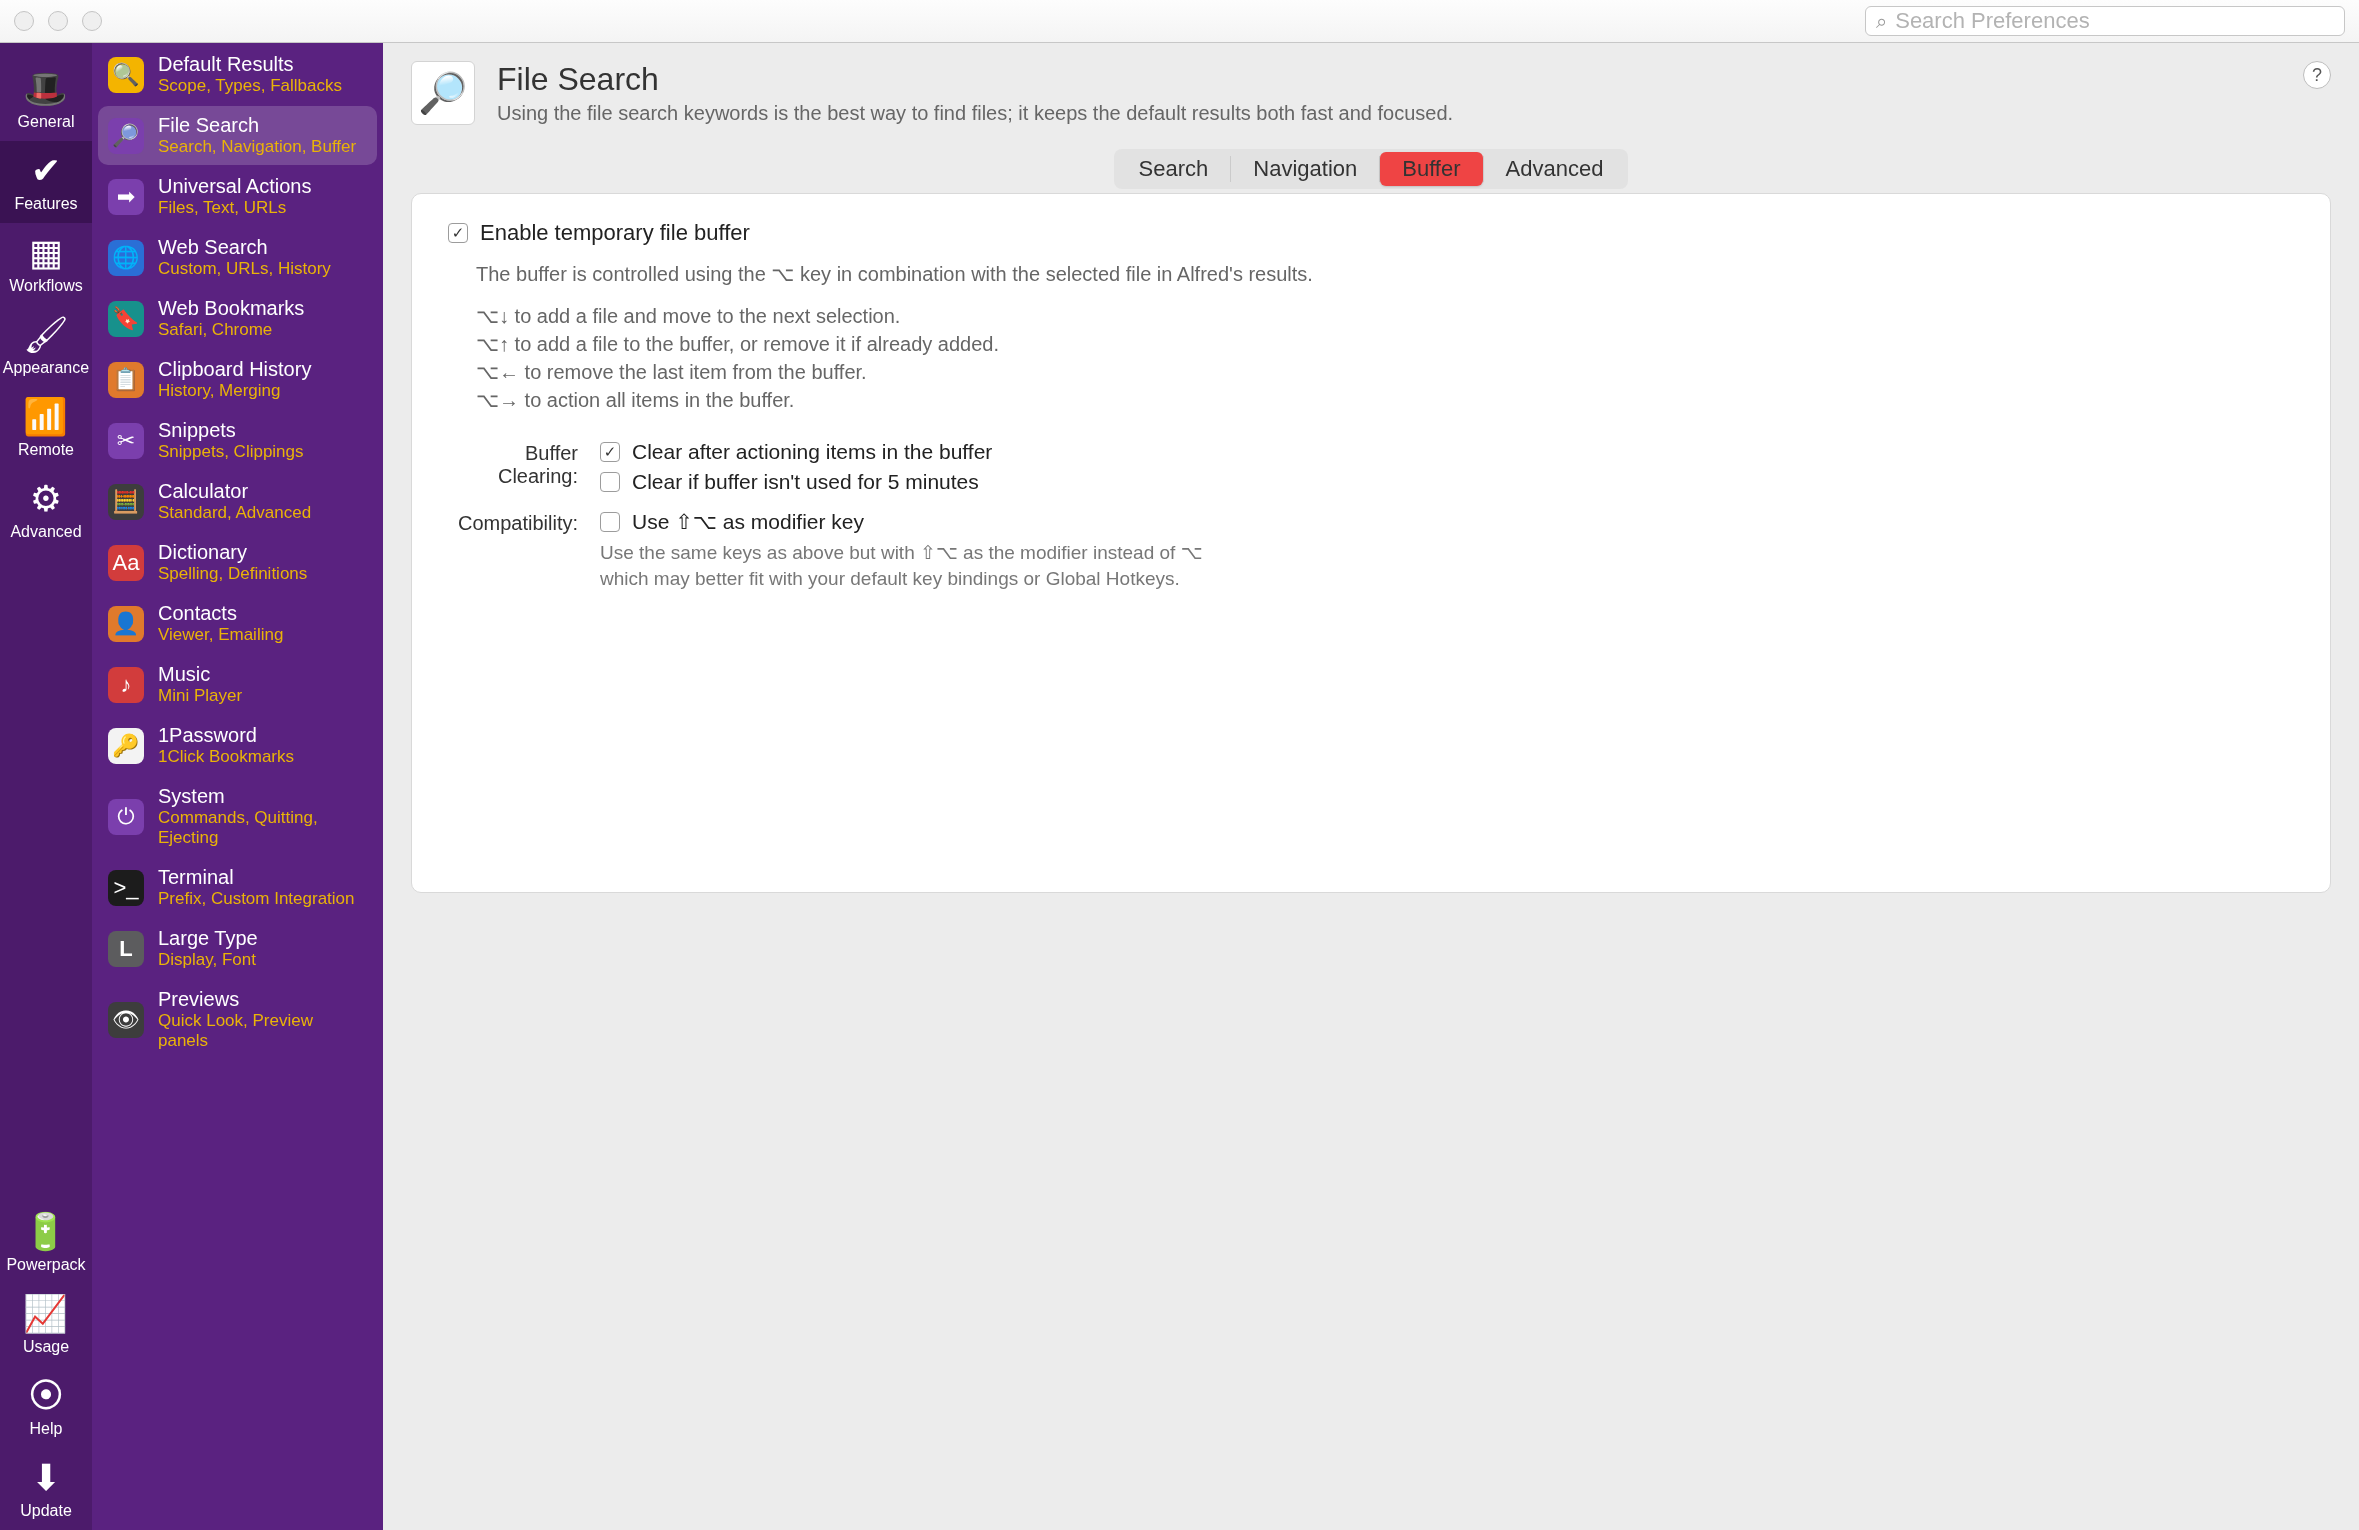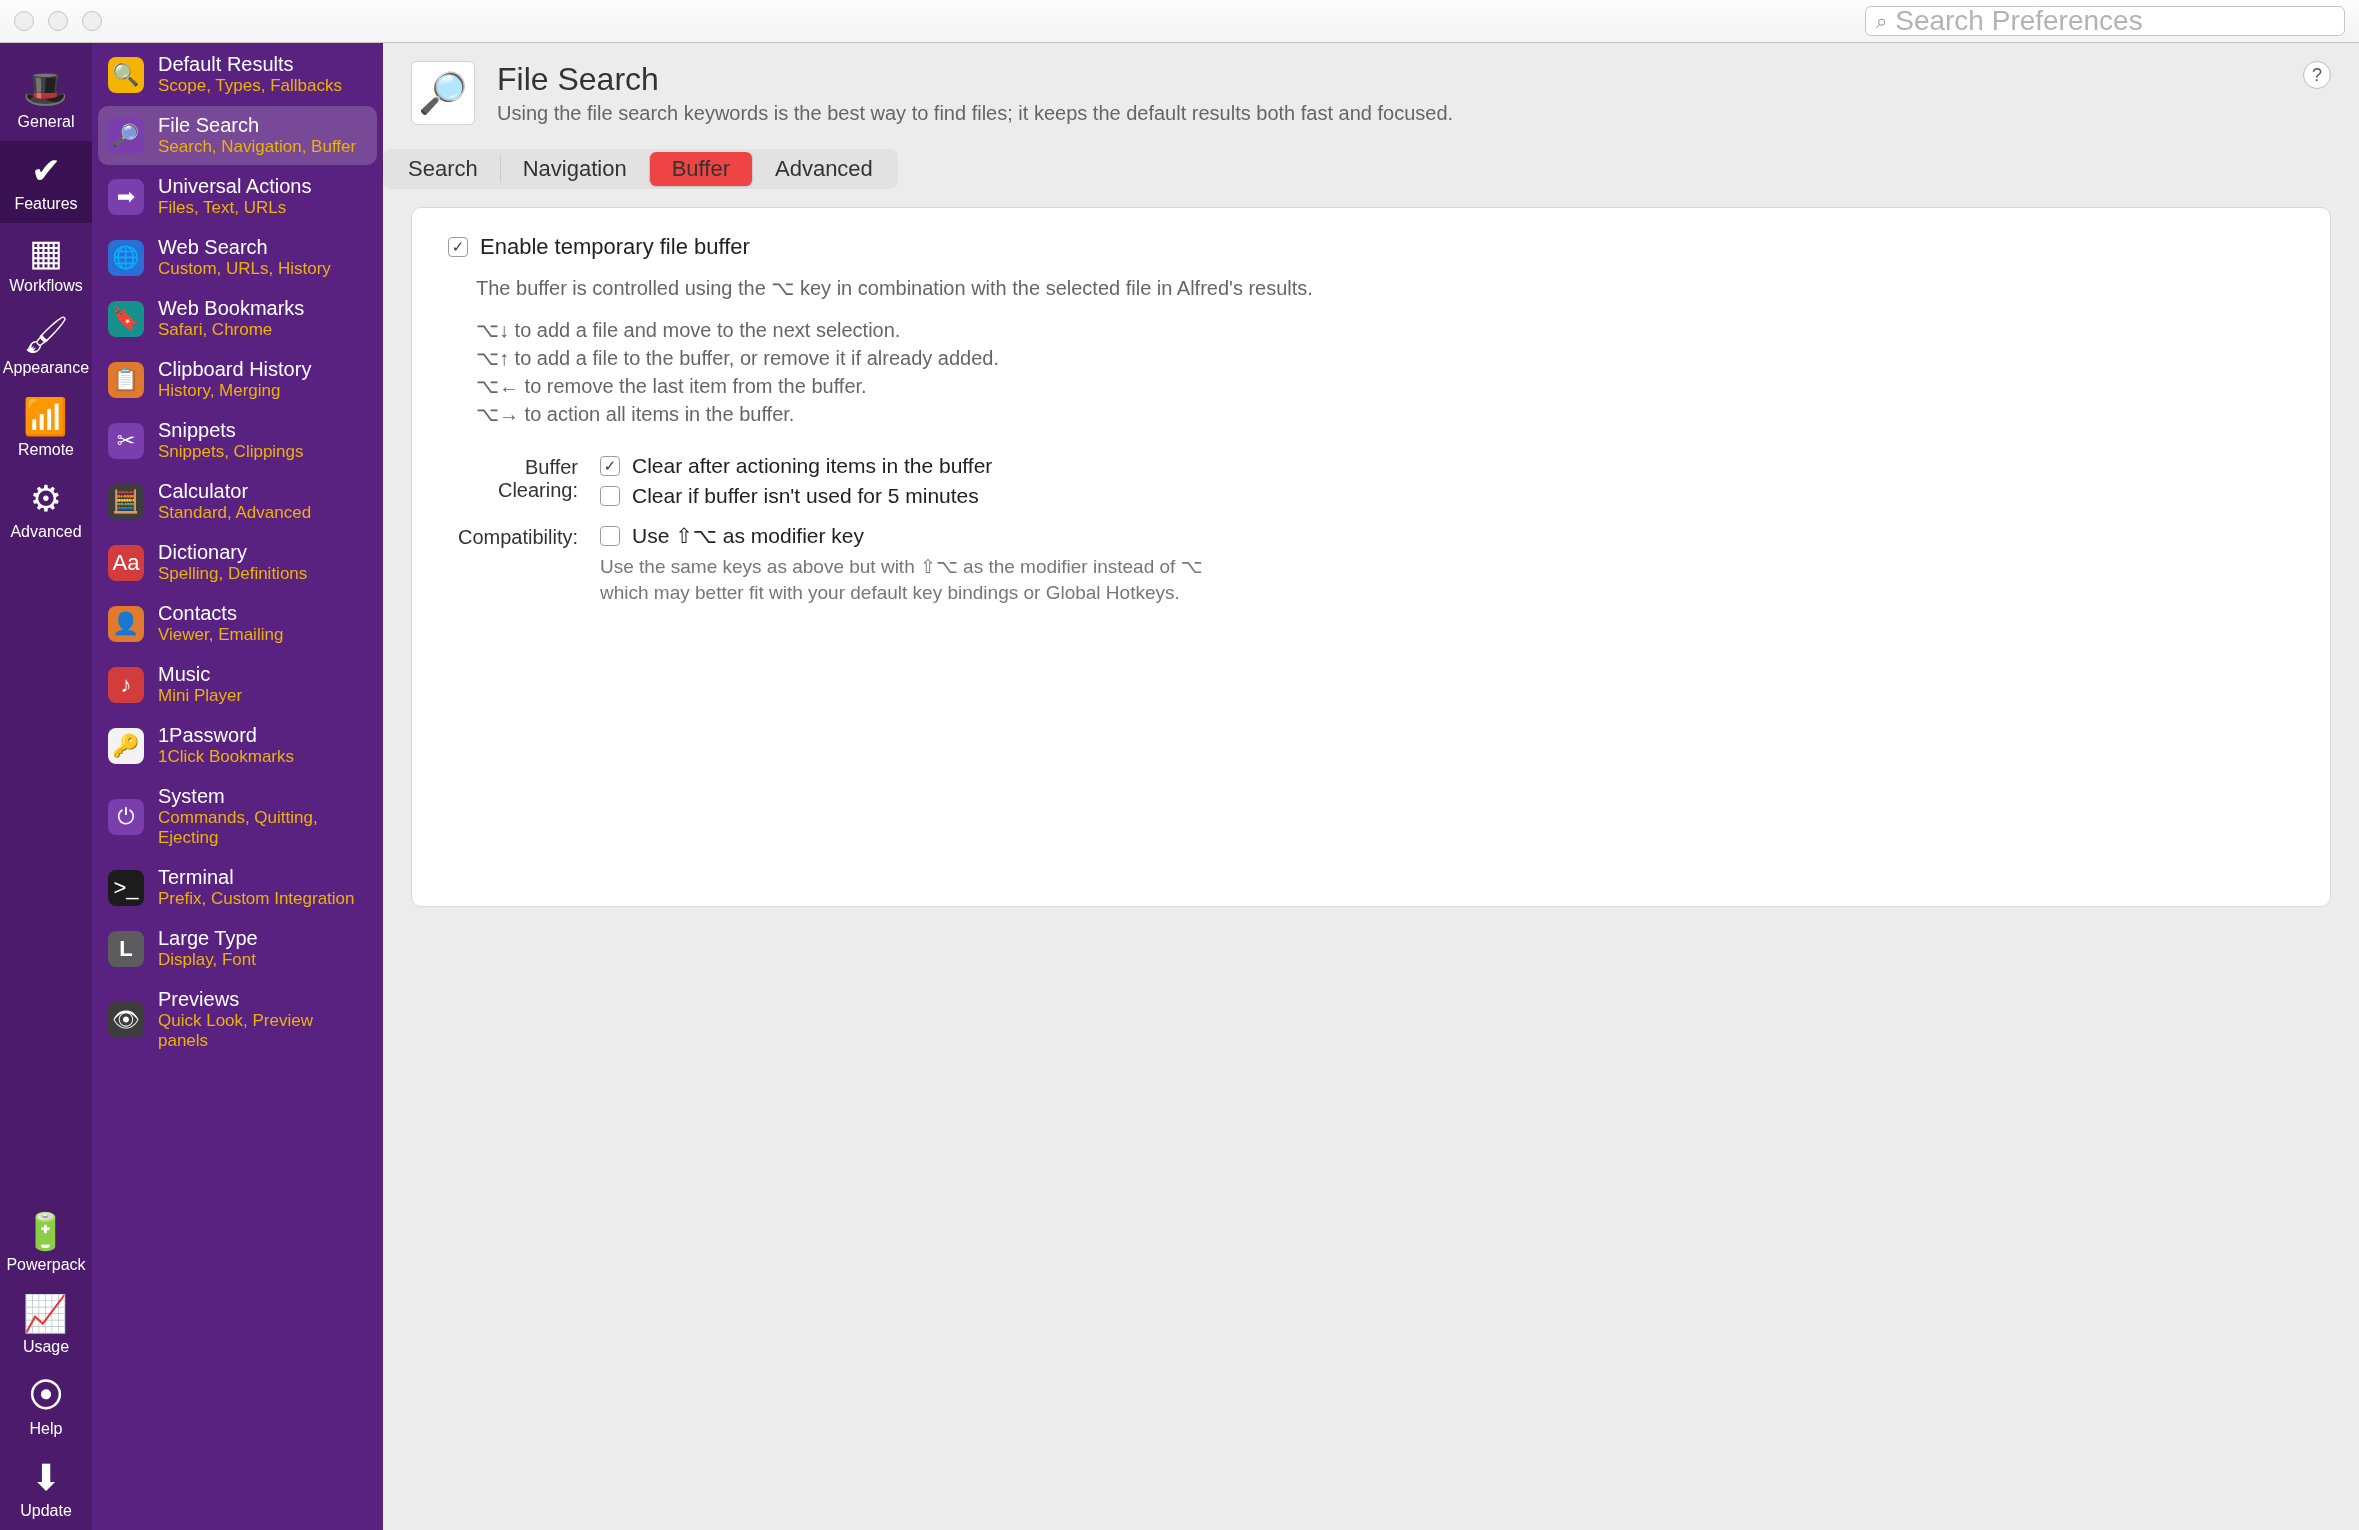--- a/index.html
+++ b/index.html
@@ -5,21 +5,21 @@
 * { margin: 0; padding: 0; box-sizing: border-box; font-family: -apple-system, "Helvetica Neue", Arial, sans-serif; }
 body { background: #ececec; overflow: hidden; }
 
 .window { width: 2359px; height: 1530px; display: flex; flex-direction: column; }
 
 
 .titlebar { height: 43px; display: flex; align-items: center; padding: 0 14px; border-bottom: 1px solid #c7c7c7; background: linear-gradient(#fdfdfd,#f4f4f4); }
 .traffic { display: flex; gap: 14px; }
 .tl-btn { width: 20px; height: 20px; border-radius: 50%; border: 1px solid #c4c4c4; background: #efefef; }
 .search-box { margin-left: auto; display: flex; align-items: center; width: 480px; height: 30px; border: 1px solid #c7c7c7; border-radius: 6px; background: #fff; padding: 0 10px; gap: 8px; }
-.search-box input { border: none; outline: none; flex: 1; font-size: 28px; color: #be185d; background: transparent; }
+.search-box input { border: none; outline: none; flex: 1; font-size: 22px; color: #be185d; background: transparent; }
 .search-box input::placeholder { color: #b3b3b3; }
 .mag-icon { color: #9a9a9a; font-size: 20px; }
 
 
 .body { flex: 1; display: flex; min-height: 0; }
 
 
 .rail { width: 92px; background: #4c1b6b; display: flex; flex-direction: column; align-items: center; padding-top: 16px; }
 .rail .spacer { flex: 1; }
 .rail-item { width: 92px; padding: 12px 0 10px; display: flex; flex-direction: column; align-items: center; gap: 6px; color: #fff; cursor: pointer; }
@@ -50,21 +50,21 @@
 
 
 .main { flex: 1; background: #ececec; display: flex; flex-direction: column; }
 .main-header { display: flex; align-items: flex-start; padding: 18px 28px 14px; gap: 22px; }
 .main-header .big-icon { width: 64px; height: 64px; border: 1px solid #d3d3d3; border-radius: 6px; background: #fff; display: flex; align-items: center; justify-content: center; font-size: 40px; color: #7b3fad; }
 .main-header .titles .mh-title { font-size: 32px; font-weight: 500; color: #333; }
 .main-header .titles .mh-sub { font-size: 20px; color: #666; margin-top: 4px; }
 .help-btn { margin-left: auto; width: 28px; height: 28px; border: 1px solid #bdbdbd; border-radius: 50%; background: #fff; display: flex; align-items: center; justify-content: center; font-size: 18px; color: #555; cursor: pointer; }
 
 
-.tabs { display: flex; padding: 10px 0 18px; }
+.tabs { display: flex; justify-content: center; padding: 10px 0 4px; }
 .seg { display: flex; background: #e2e2e2; border-radius: 8px; padding: 3px; }
 .seg-btn { padding: 4px 22px; font-size: 22px; color: #333; border-radius: 6px; cursor: pointer; }
 .seg-btn.active { background: #ef4444; box-shadow: 0 1px 2px rgba(0,0,0,0.15); }
 .seg-div { width: 1px; background: #cbcbcb; margin: 4px 0; }
 
 
 .card-wrap { padding: 0 28px 28px; flex: 1; }
 .card { background: #fff; border: 1px solid #d9d9d9; border-radius: 10px; padding: 26px 36px; min-height: 700px; }
 
 .row-chk { display: flex; align-items: center; gap: 12px; font-size: 22px; color: #222; margin-bottom: 16px; }

